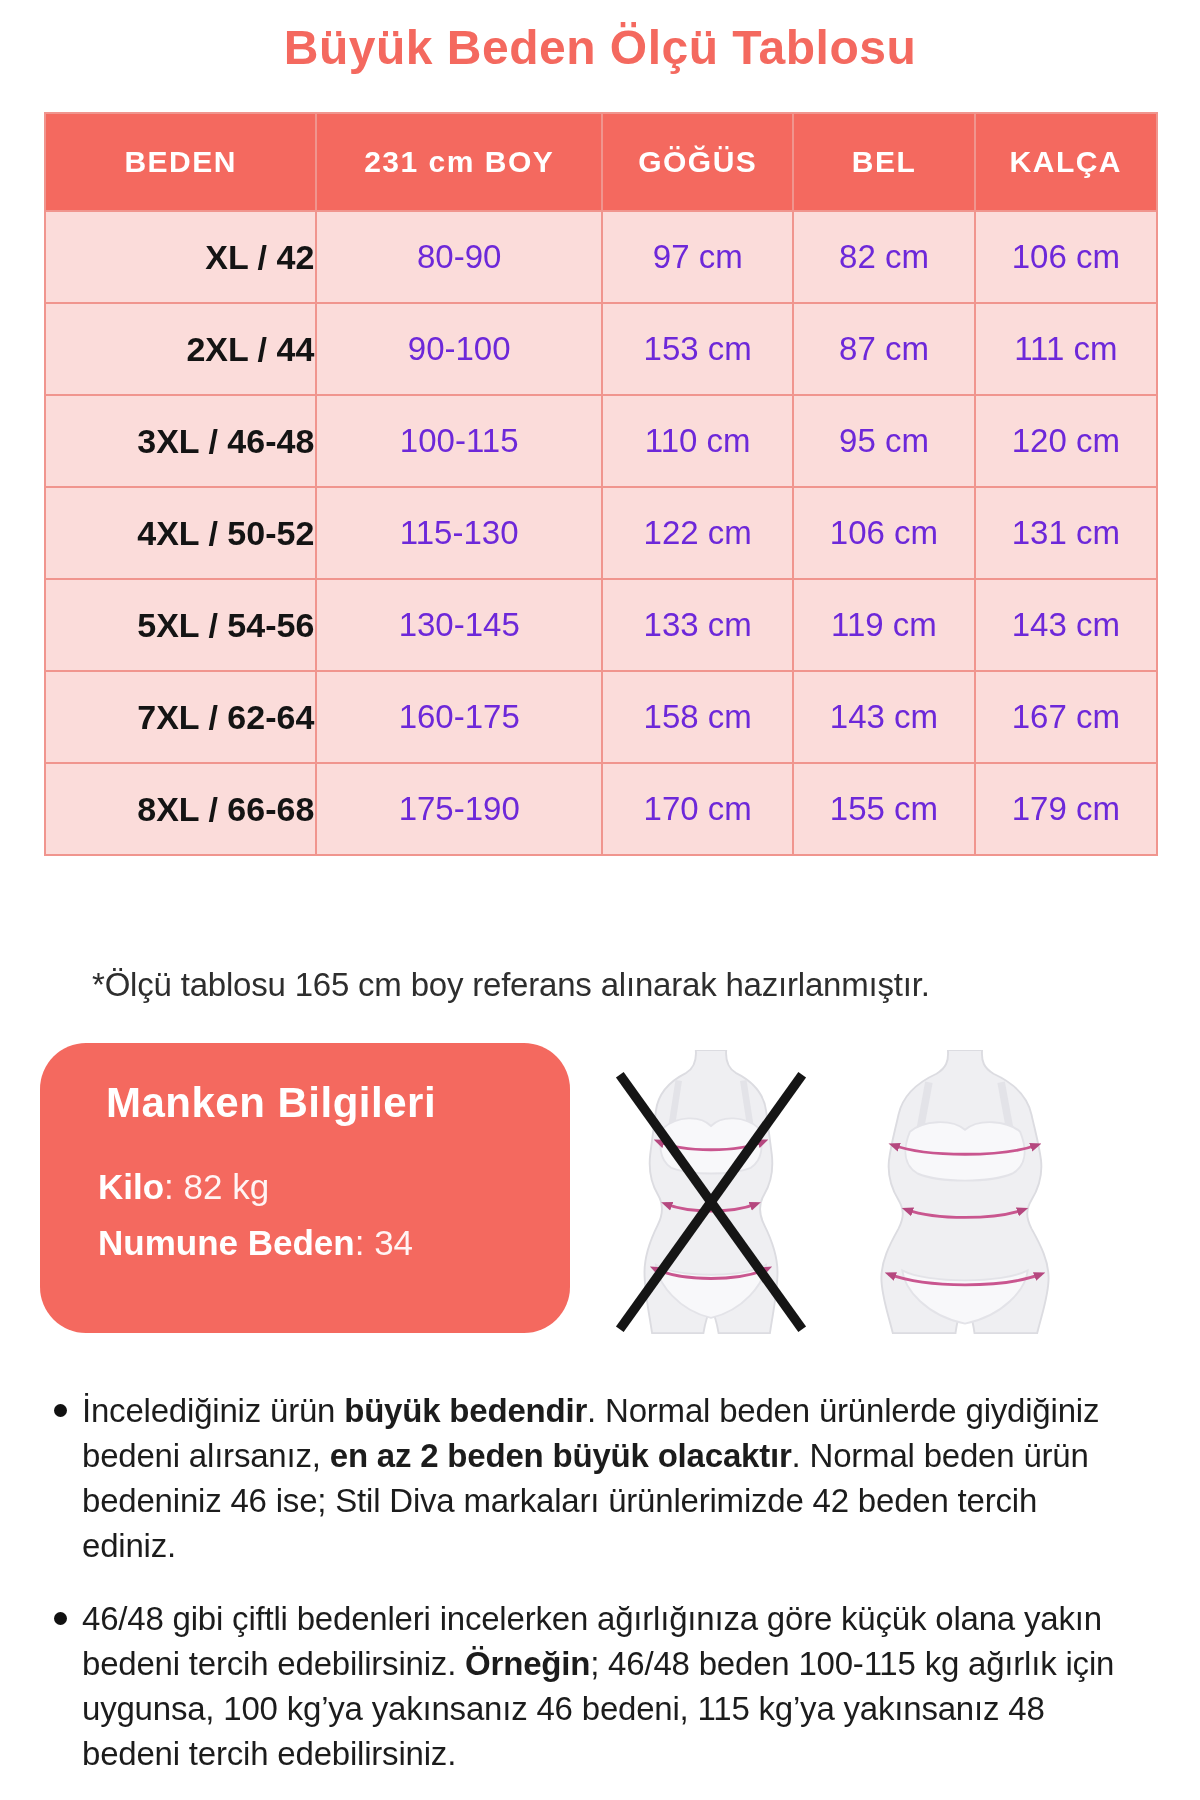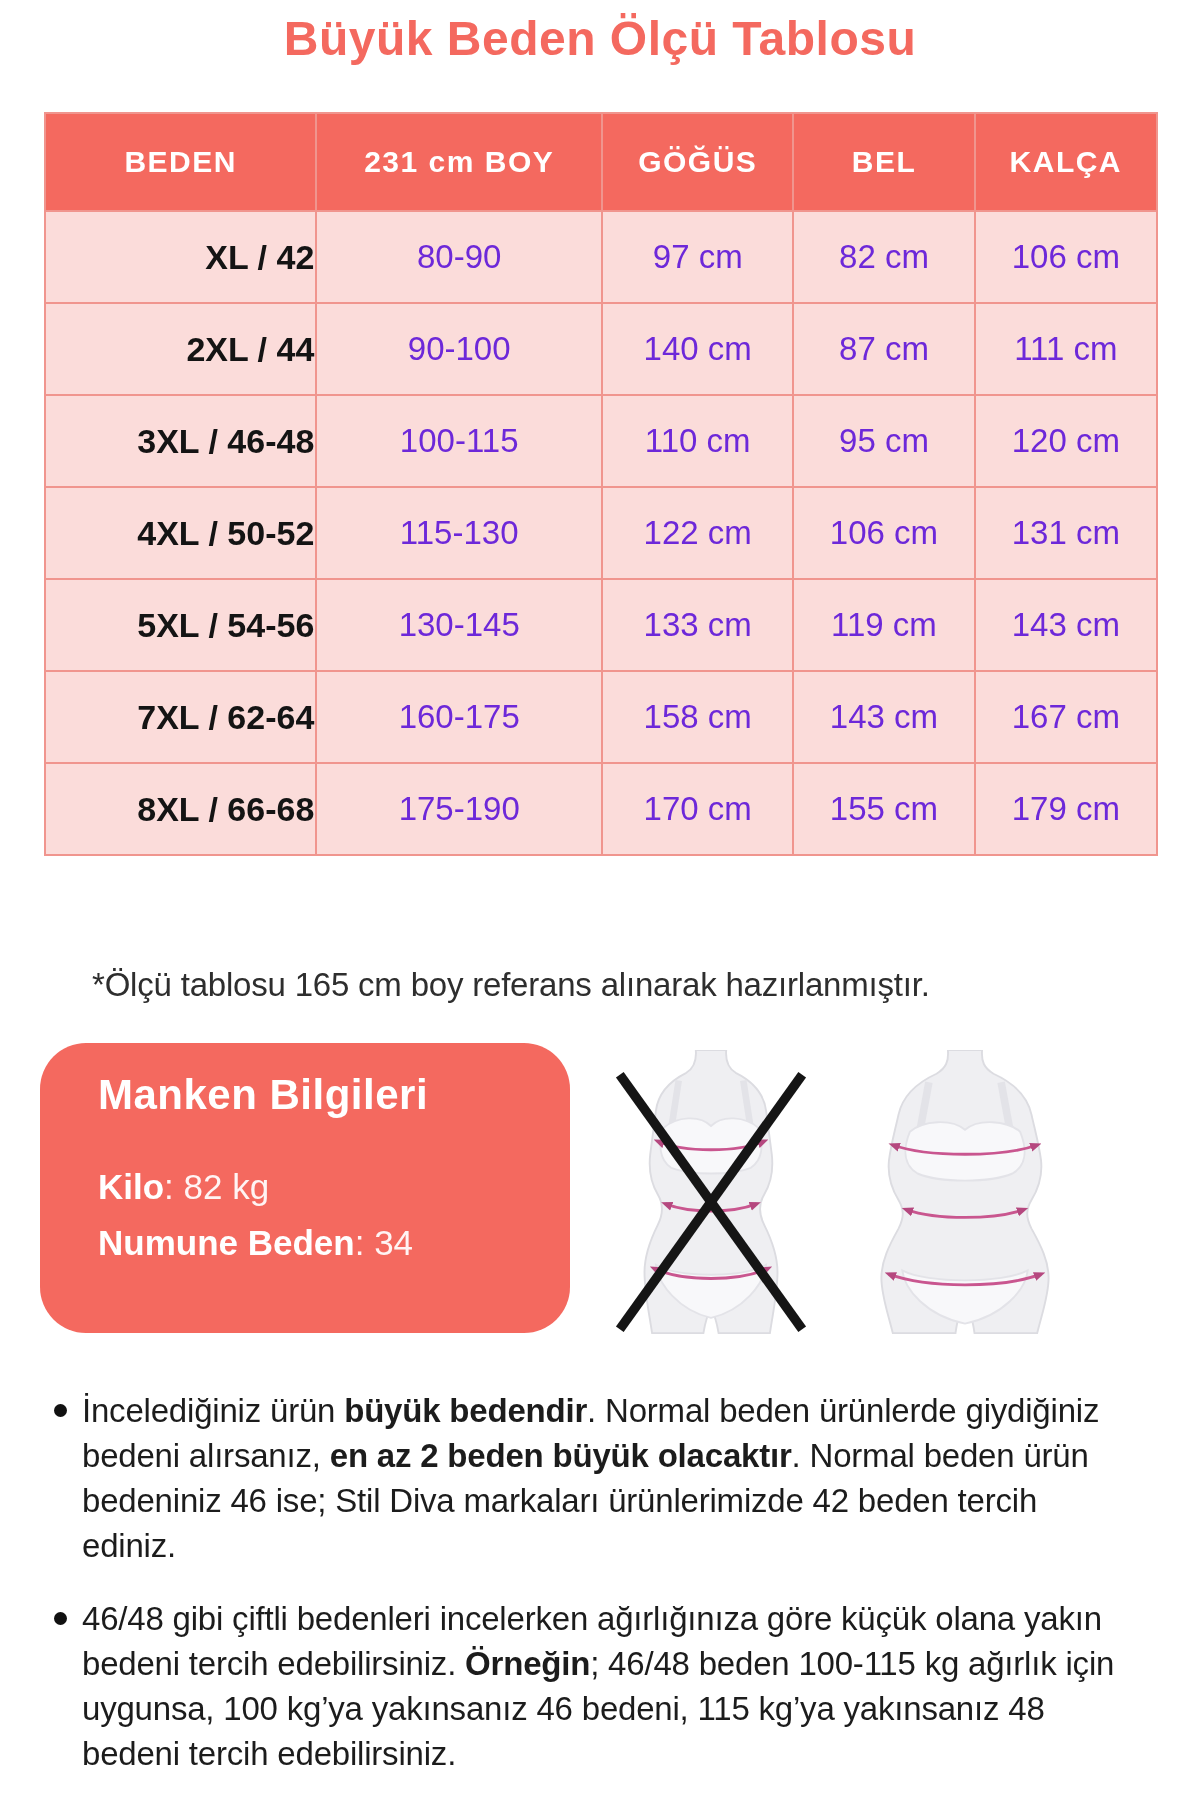--- a/index.html
+++ b/index.html
@@ -2,21 +2,21 @@
 <html lang="tr"><head>
 <meta charset="utf-8">
 <style>
   html,body{margin:0;padding:0;background:#ffffff;}
   .page{
     position:relative;width:1200px;height:1800px;background:#ffffff;overflow:hidden;
     font-family:"Liberation Sans","DejaVu Sans",sans-serif;
     -webkit-font-smoothing:antialiased;
   }
   .title{
-    position:absolute;left:0;right:0;top:11px;margin:0;text-align:center;
+    position:absolute;left:0;right:0;top:20px;margin:0;text-align:center;
     font-size:48px;font-weight:700;letter-spacing:0.5px;color:#F4695F;
   }
   .table-wrap{position:absolute;left:44px;top:112px;width:1114px;}
   table.size-table{width:100%;border-collapse:collapse;table-layout:fixed;border-radius:27px;}
   table.size-table th{
     background:#F4695F;color:#ffffff;font-size:30px;font-weight:700;letter-spacing:1.5px;
     height:94px;text-align:center;border:2px solid #F0958E;
   }
   table.size-table td{
     background:#FBDCDA;color:#6d28d9;font-size:33px;font-weight:400;
@@ -24,21 +24,21 @@
   }
   table.size-table td.first{font-weight:700;color:#141414;font-size:34px;text-align:right;}
   .footnote{
     position:absolute;left:92px;top:966px;font-size:33px;color:#2e2e2e;letter-spacing:-0.2px;
   }
   .model-card{
     position:absolute;left:40px;top:1043px;width:530px;height:290px;
     background:#F4695F;border-radius:46px;color:#ffffff;
   }
   .model-card h2{
-    position:absolute;left:58px;top:28px;margin:0;font-size:42px;font-weight:700;letter-spacing:0.5px;
+    position:absolute;left:58px;top:28px;margin:8px;font-size:42px;font-weight:700;letter-spacing:0.5px;
   }
   .model-lines{position:absolute;left:58px;top:116px;}
   .model-line{font-size:35px;line-height:56px;color:rgba(255,255,255,0.93);}
   .model-line .b{font-weight:700;color:#ffffff;}
   .fig{position:absolute;top:1050px;}
   .fig.slim{left:615px;width:192px;height:285px;}
   .fig.plus{left:860px;width:210px;height:285px;}
   .bullets{
     position:absolute;left:38px;top:1372px;width:1075px;margin:16px;padding:0;list-style:none;
   }
@@ -80,21 +80,21 @@
           <tr>
             <td class="first">XL / 42</td>
             <td>80-90</td>
             <td>97 cm</td>
             <td>82 cm</td>
             <td>106 cm</td>
           </tr>
           <tr>
             <td class="first">2XL / 44</td>
             <td>90-100</td>
-            <td>140 cm</td>
+            <td>153 cm</td>
             <td>87 cm</td>
             <td>111 cm</td>
           </tr>
           <tr>
             <td class="first">3XL / 46-48</td>
             <td>100-115</td>
             <td>110 cm</td>
             <td>95 cm</td>
             <td>120 cm</td>
           </tr>

